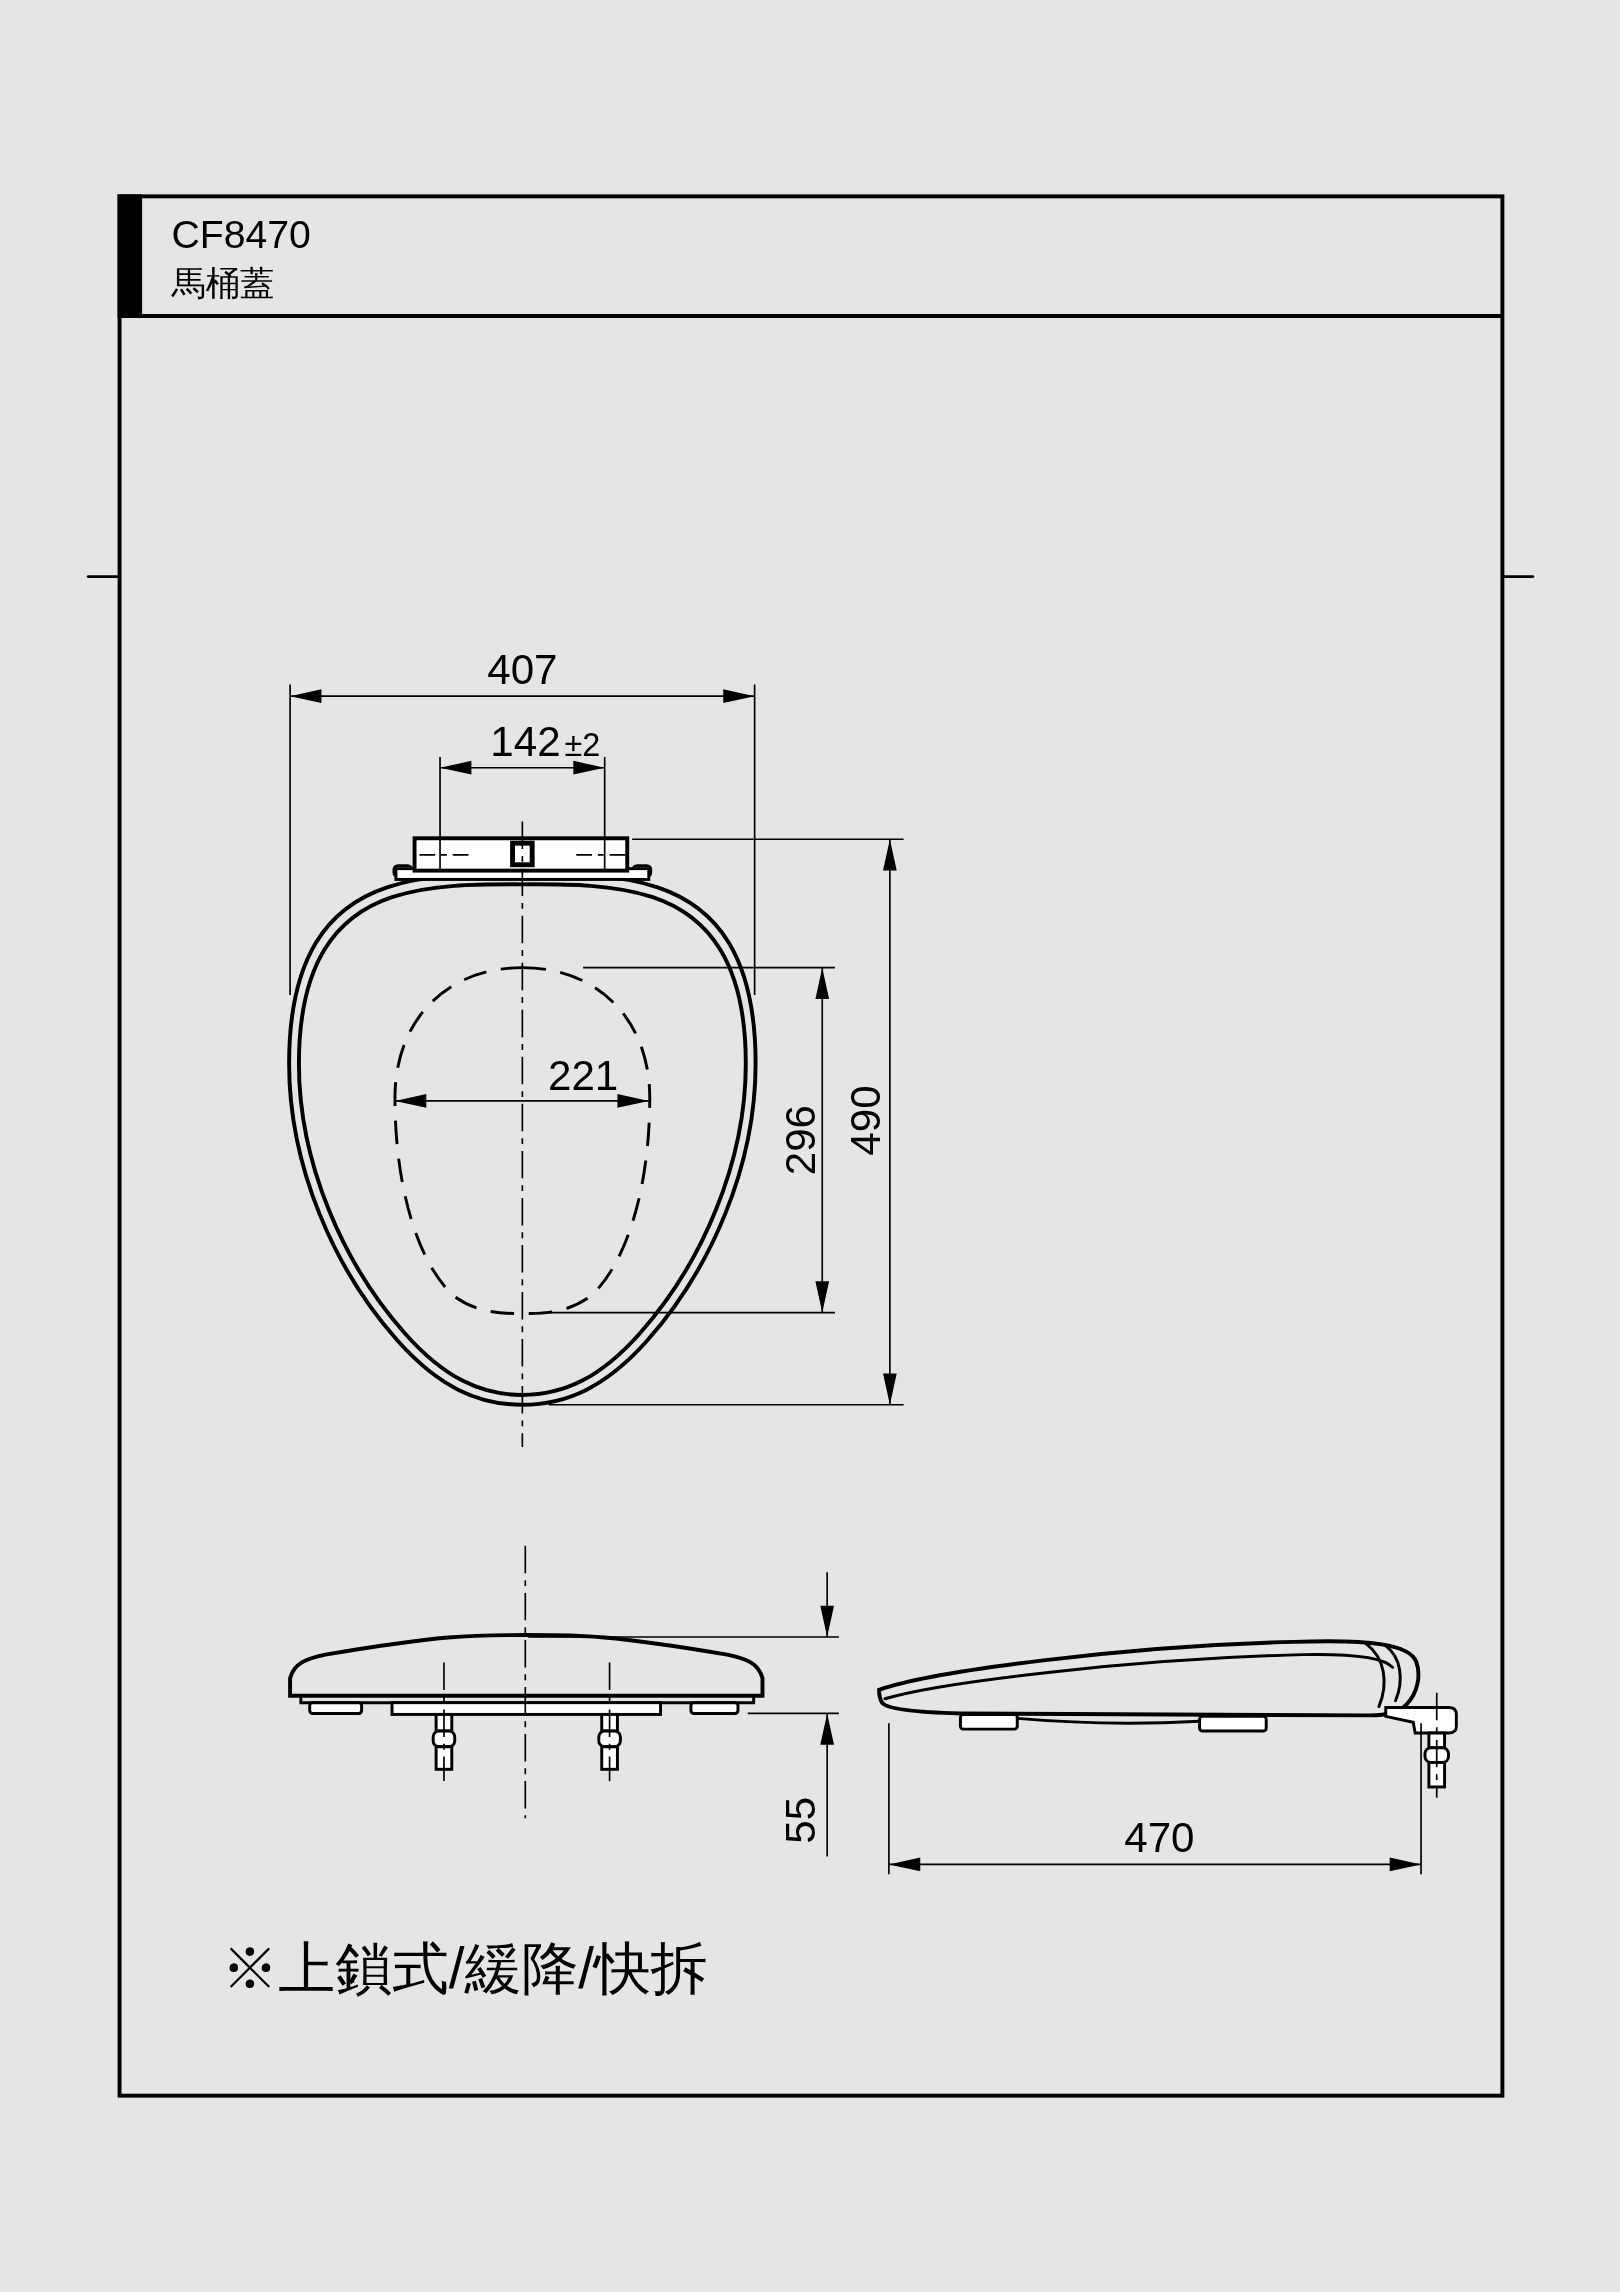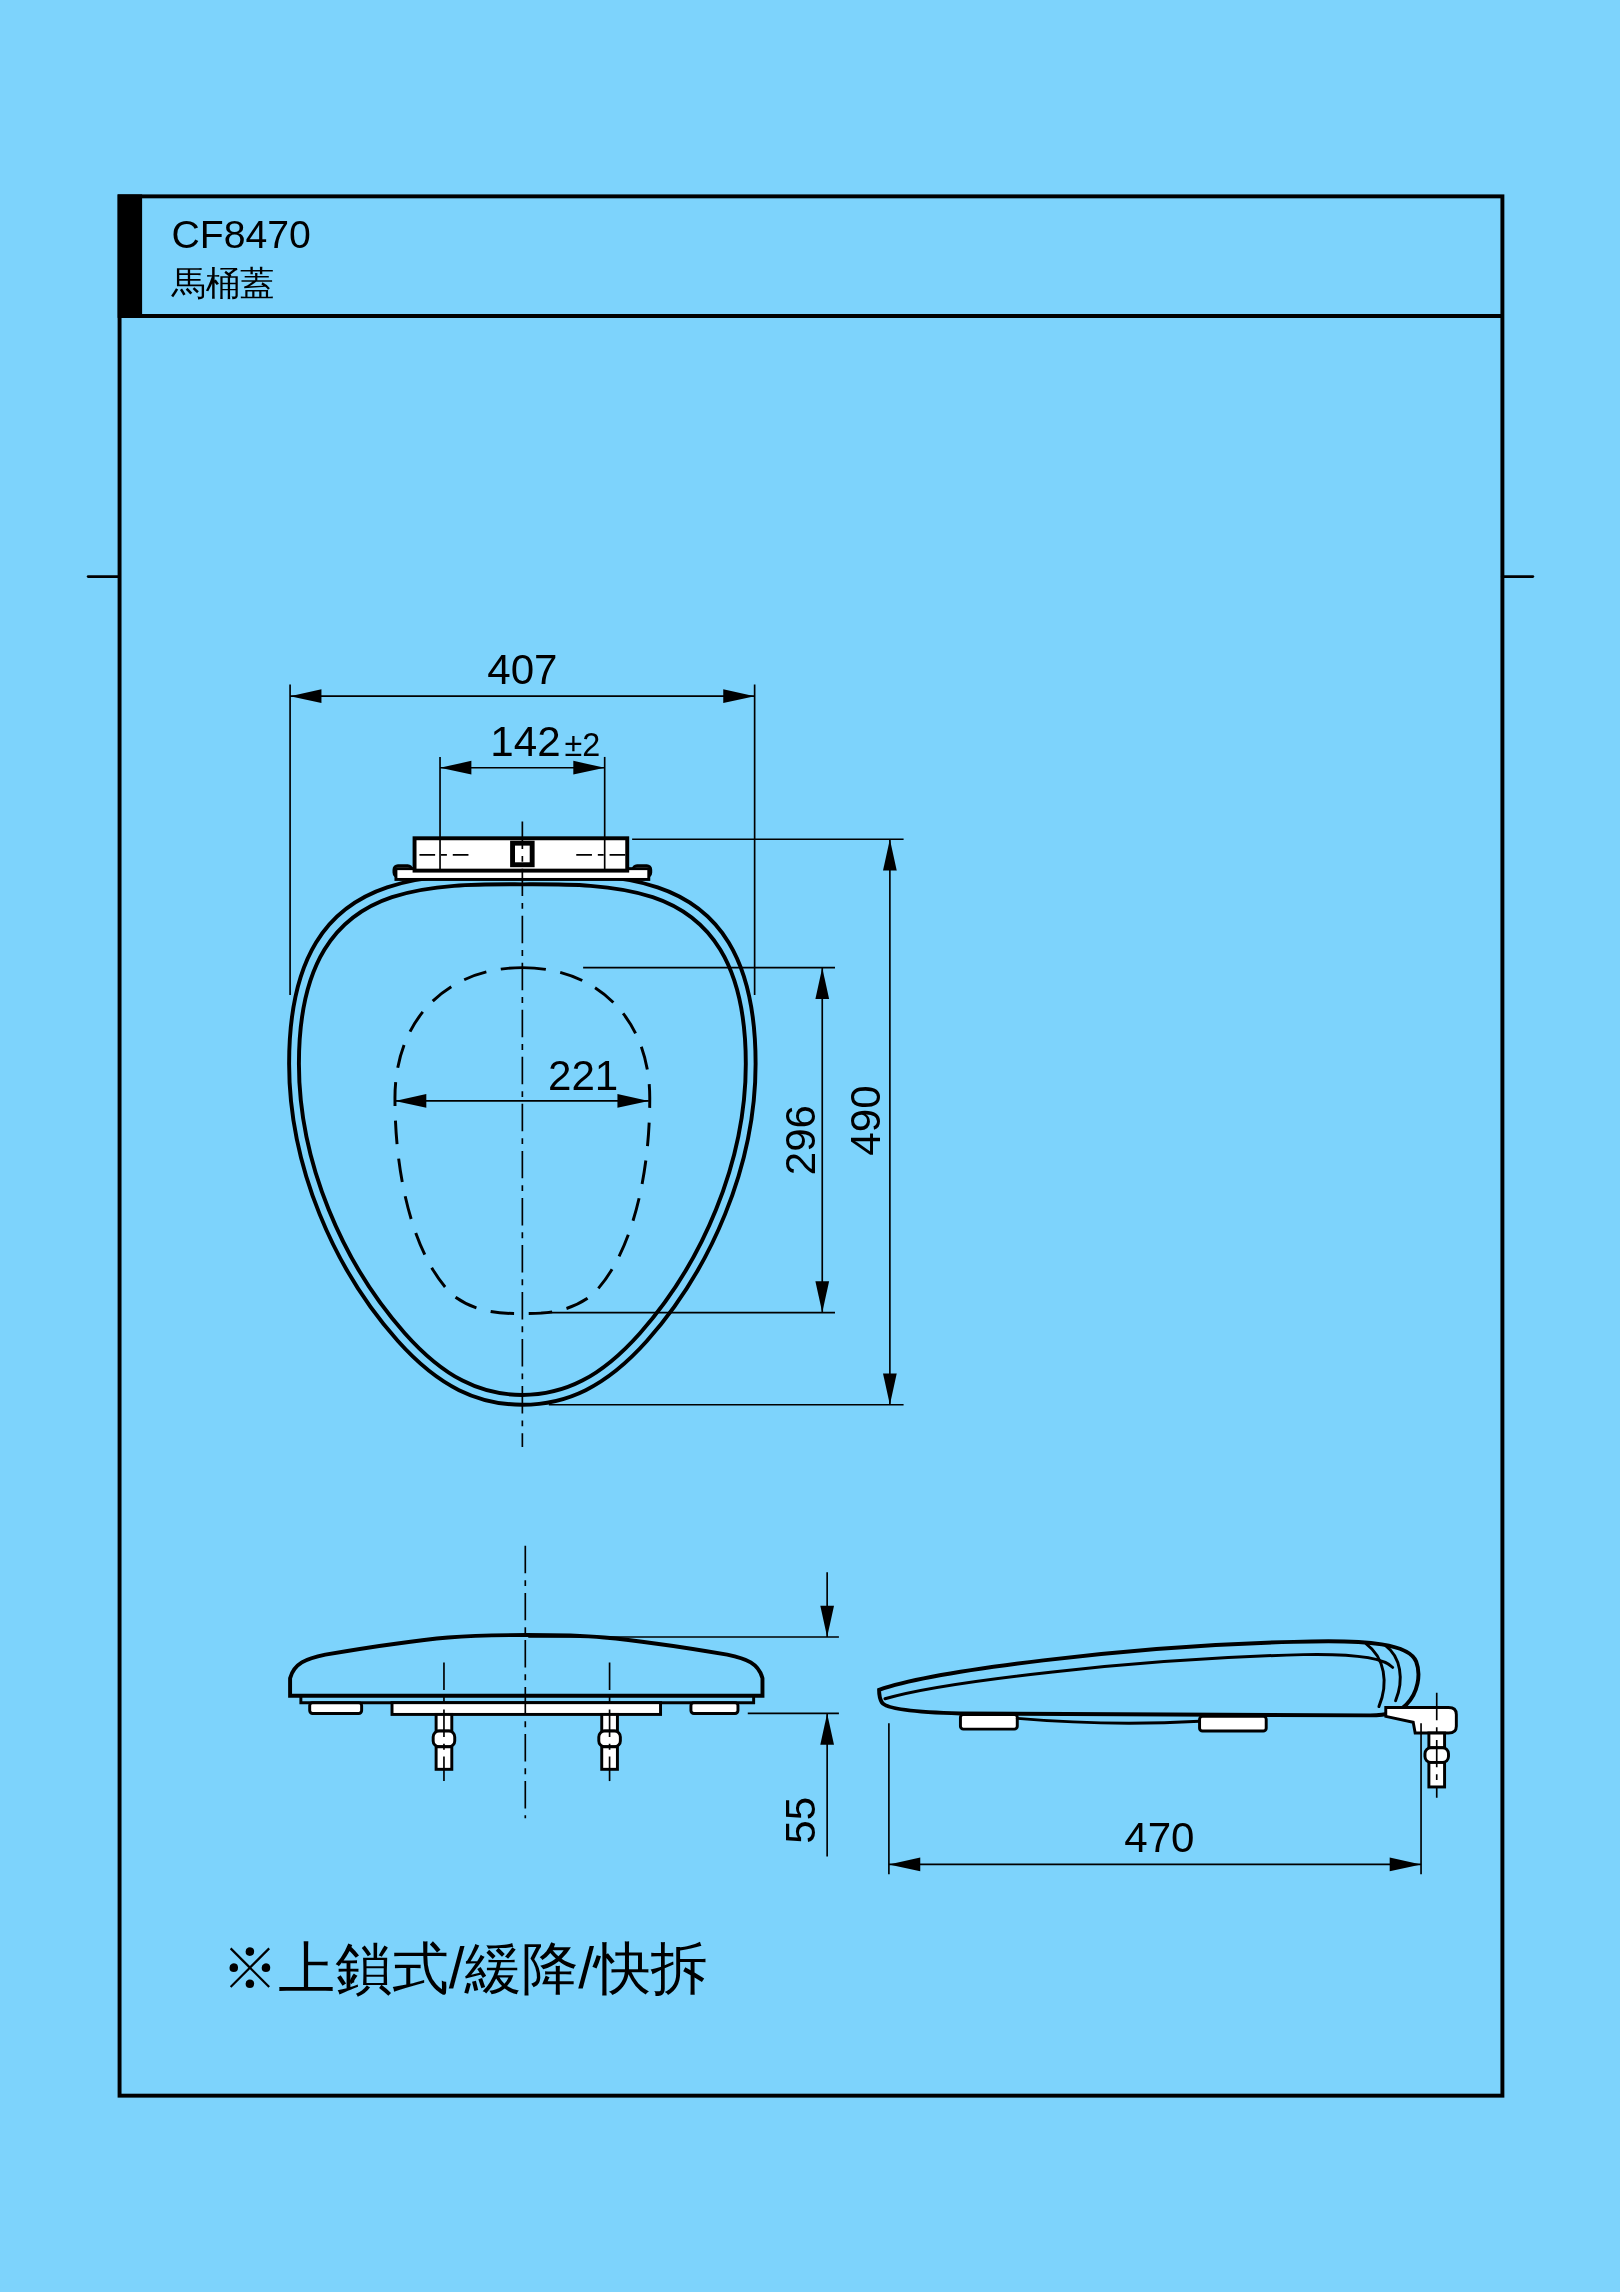--- a/index.html
+++ b/index.html
@@ -1,16 +1,16 @@
 <!DOCTYPE html>
 <html><head>
 <meta charset="utf-8">
 <style>
   html,body{margin:0;padding:0;background:#ffffff;}
-  .page{position:relative;width:1620px;height:2293px;background:#7dd3fc;
+  .page{position:relative;width:1620px;height:2293px;background:#e5e5e5;
         font-family:"Liberation Sans", sans-serif;}
   svg{position:absolute;left:0;top:0;}
   .thick{stroke:#000;stroke-width:4;fill:none;stroke-linecap:round;}
   .med{stroke:#000;stroke-width:3;fill:none;stroke-linecap:round;}
   .thin{stroke:#000;stroke-width:1.7;fill:none;}
   .frame{stroke:#000;stroke-width:4;fill:none;}
   .cline{stroke:#000;stroke-width:1.7;fill:none;stroke-dasharray:28 7 6 7;}
   .dashed{stroke:#000;stroke-width:3;fill:none;stroke-dasharray:24 15;}
   .arrow{fill:#000;stroke:none;}
   .wfill{fill:#ffffff;stroke:#000;}

